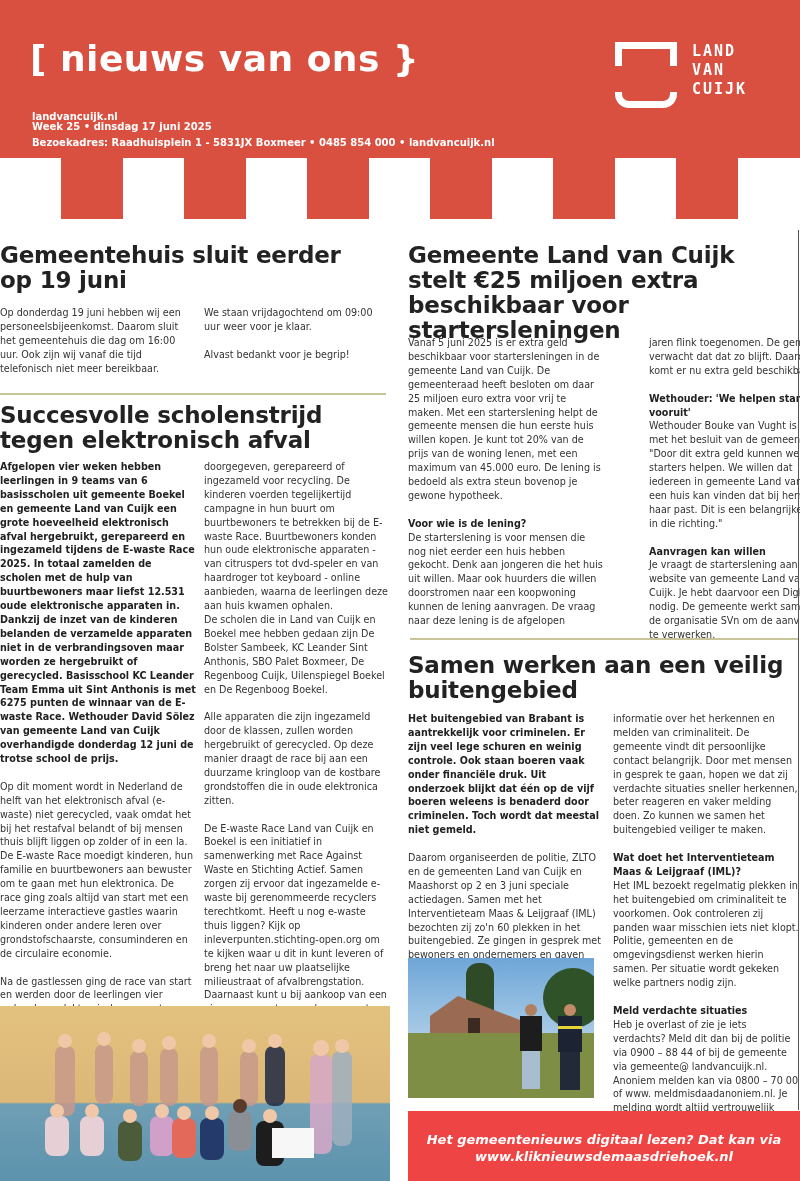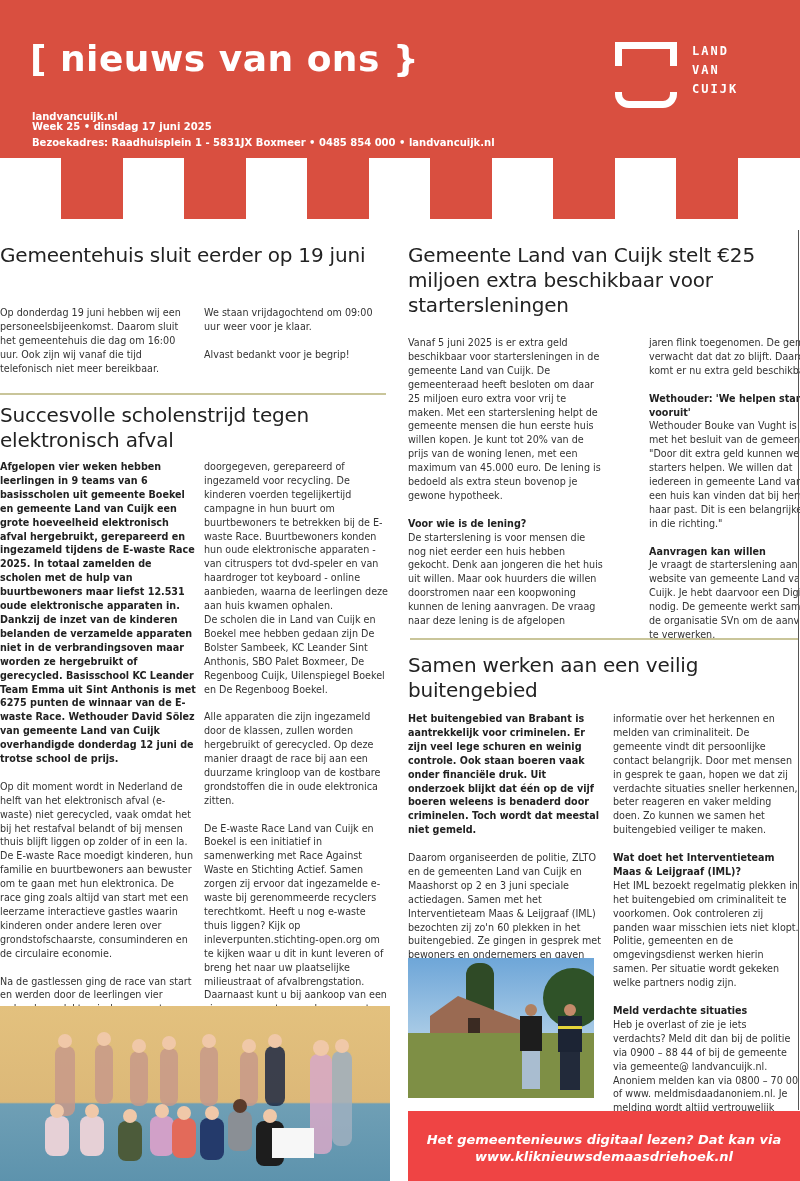--- a/index.html
+++ b/index.html
@@ -4,22 +4,22 @@
 <style>
   * { box-sizing: border-box; margin: 0; padding: 0; }
   body { width: 800px; height: 1181px; background: #ffffff; font-family: "DejaVu Sans", sans-serif; color: #2a2a2a; position: relative; overflow: hidden; }
   .header { position: absolute; left: 0; top: 0; width: 800px; height: 158px; background: #d94f40; }
   .stripe { position: absolute; top: 157px; width: 62px; height: 62px; background: #d94f40; }
   .masthead { position: absolute; left: 30px; top: 38px; color: #fff; font-size: 36px; font-weight: bold; letter-spacing: 0.5px; font-family: "DejaVu Sans", sans-serif; }
   .meta { position: absolute; left: 32px; color: #fff; font-weight: bold; font-size: 10px; }
   .logo { position: absolute; left: 615px; top: 42px; width: 140px; height: 70px; }
   .logo-shield-top { position: absolute; left: 0; top: 0; width: 62px; height: 24px; border: 7px solid #fff; border-bottom: none; }
   .logo-shield-bot { position: absolute; left: 0; top: 50px; width: 62px; height: 16px; border: 7px solid #fff; border-top: none; border-radius: 0 0 14px 14px; }
-  .logo-text { position: absolute; left: 77px; top: 0; color: #fff; font-size: 12px; font-weight: bold; line-height: 19px; letter-spacing: 2px; font-family: "DejaVu Sans Mono", monospace; }
-  h2 { position: absolute; font-size: 20px; font-weight: normal; line-height: 25px; color: #222; letter-spacing: -0.2px; }
+  .logo-text { position: absolute; left: 77px; top: 0; color: #fff; font-size: 15px; font-weight: bold; line-height: 19px; letter-spacing: 2px; font-family: "DejaVu Sans Mono", monospace; }
+  h2 { position: absolute; font-size: 23px; font-weight: bold; line-height: 25px; color: #222; letter-spacing: -0.2px; }
   .col { position: absolute; font-size: 9.6px; line-height: 13.9px; color: #333; }
   .col p { margin-bottom: 13.9px; }
   .col .b { font-weight: bold; color: #222; }
   .col .sub { font-weight: bold; color: #222; display: block; }
   .rule { position: absolute; height: 2px; background: #c9c59a; }
   .photo { position: absolute; overflow: hidden; }
   .banner { position: absolute; left: 408px; top: 1111px; width: 392px; height: 70px; background: #ef4444; color: #fff; font-style: italic; font-weight: bold; font-size: 13px; text-align: center; line-height: 17px; padding-top: 20px; }
   .vline { position: absolute; left: 798px; top: 230px; width: 1px; height: 880px; background: #555; }
 </style>
 </head>

